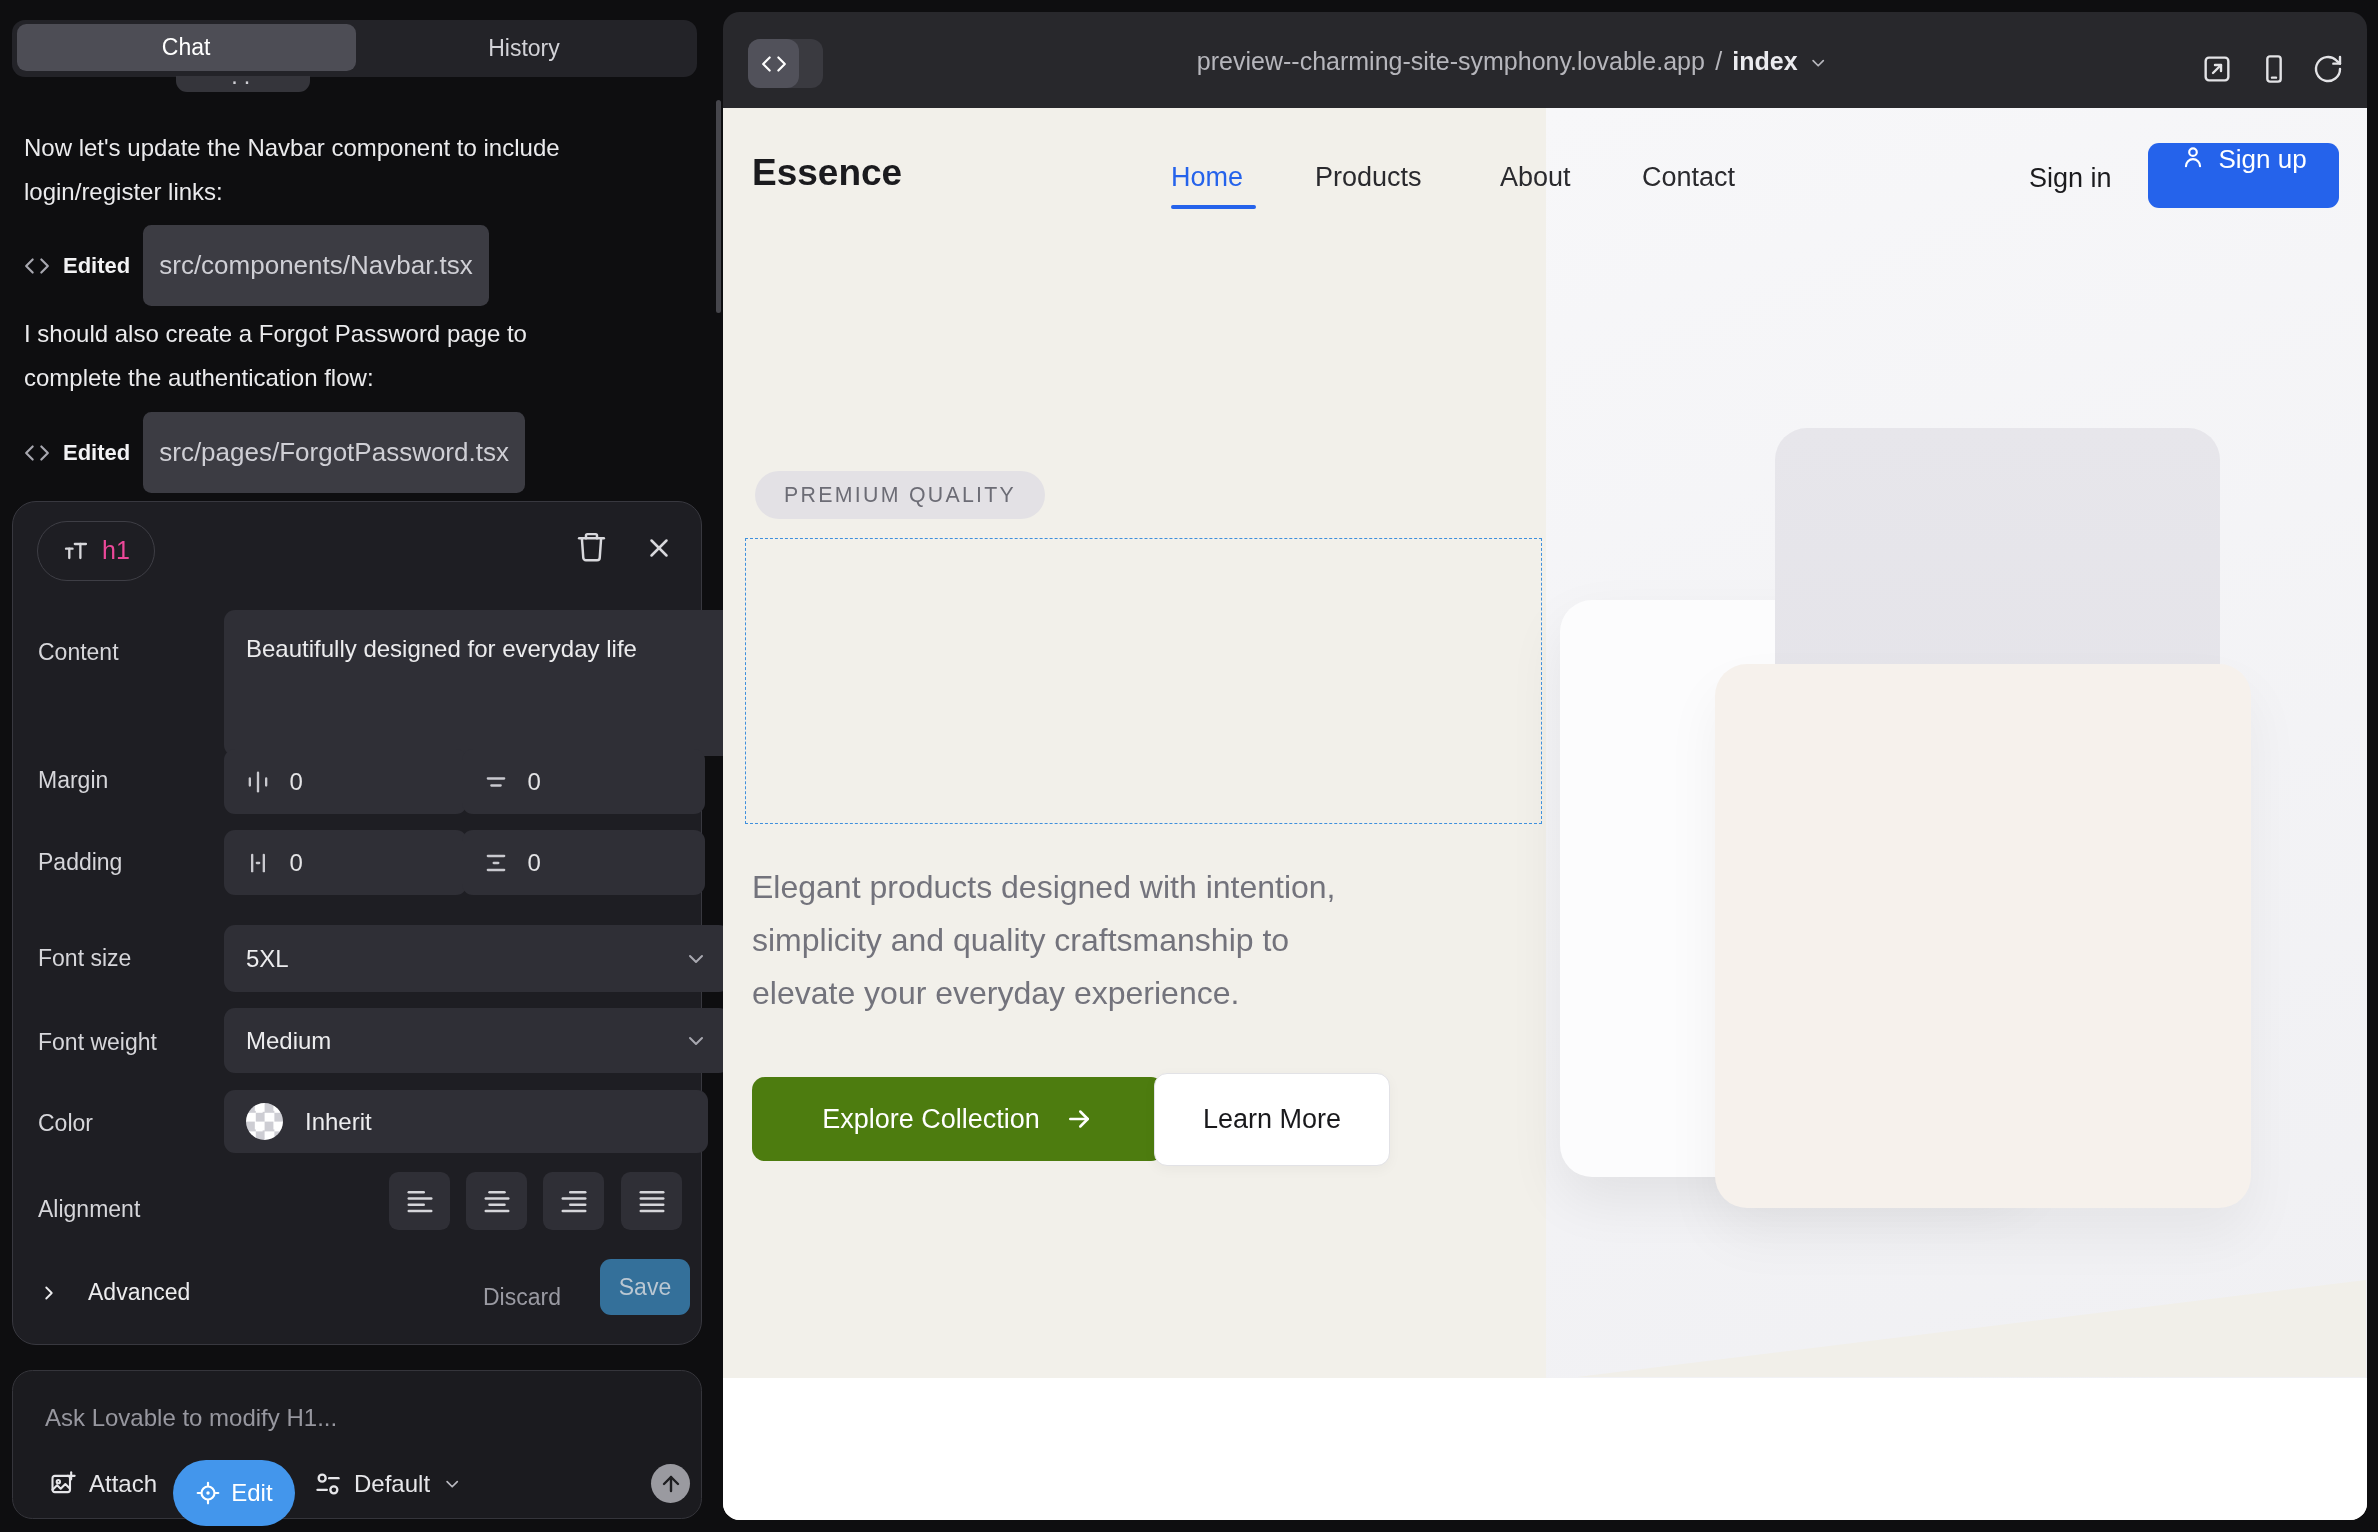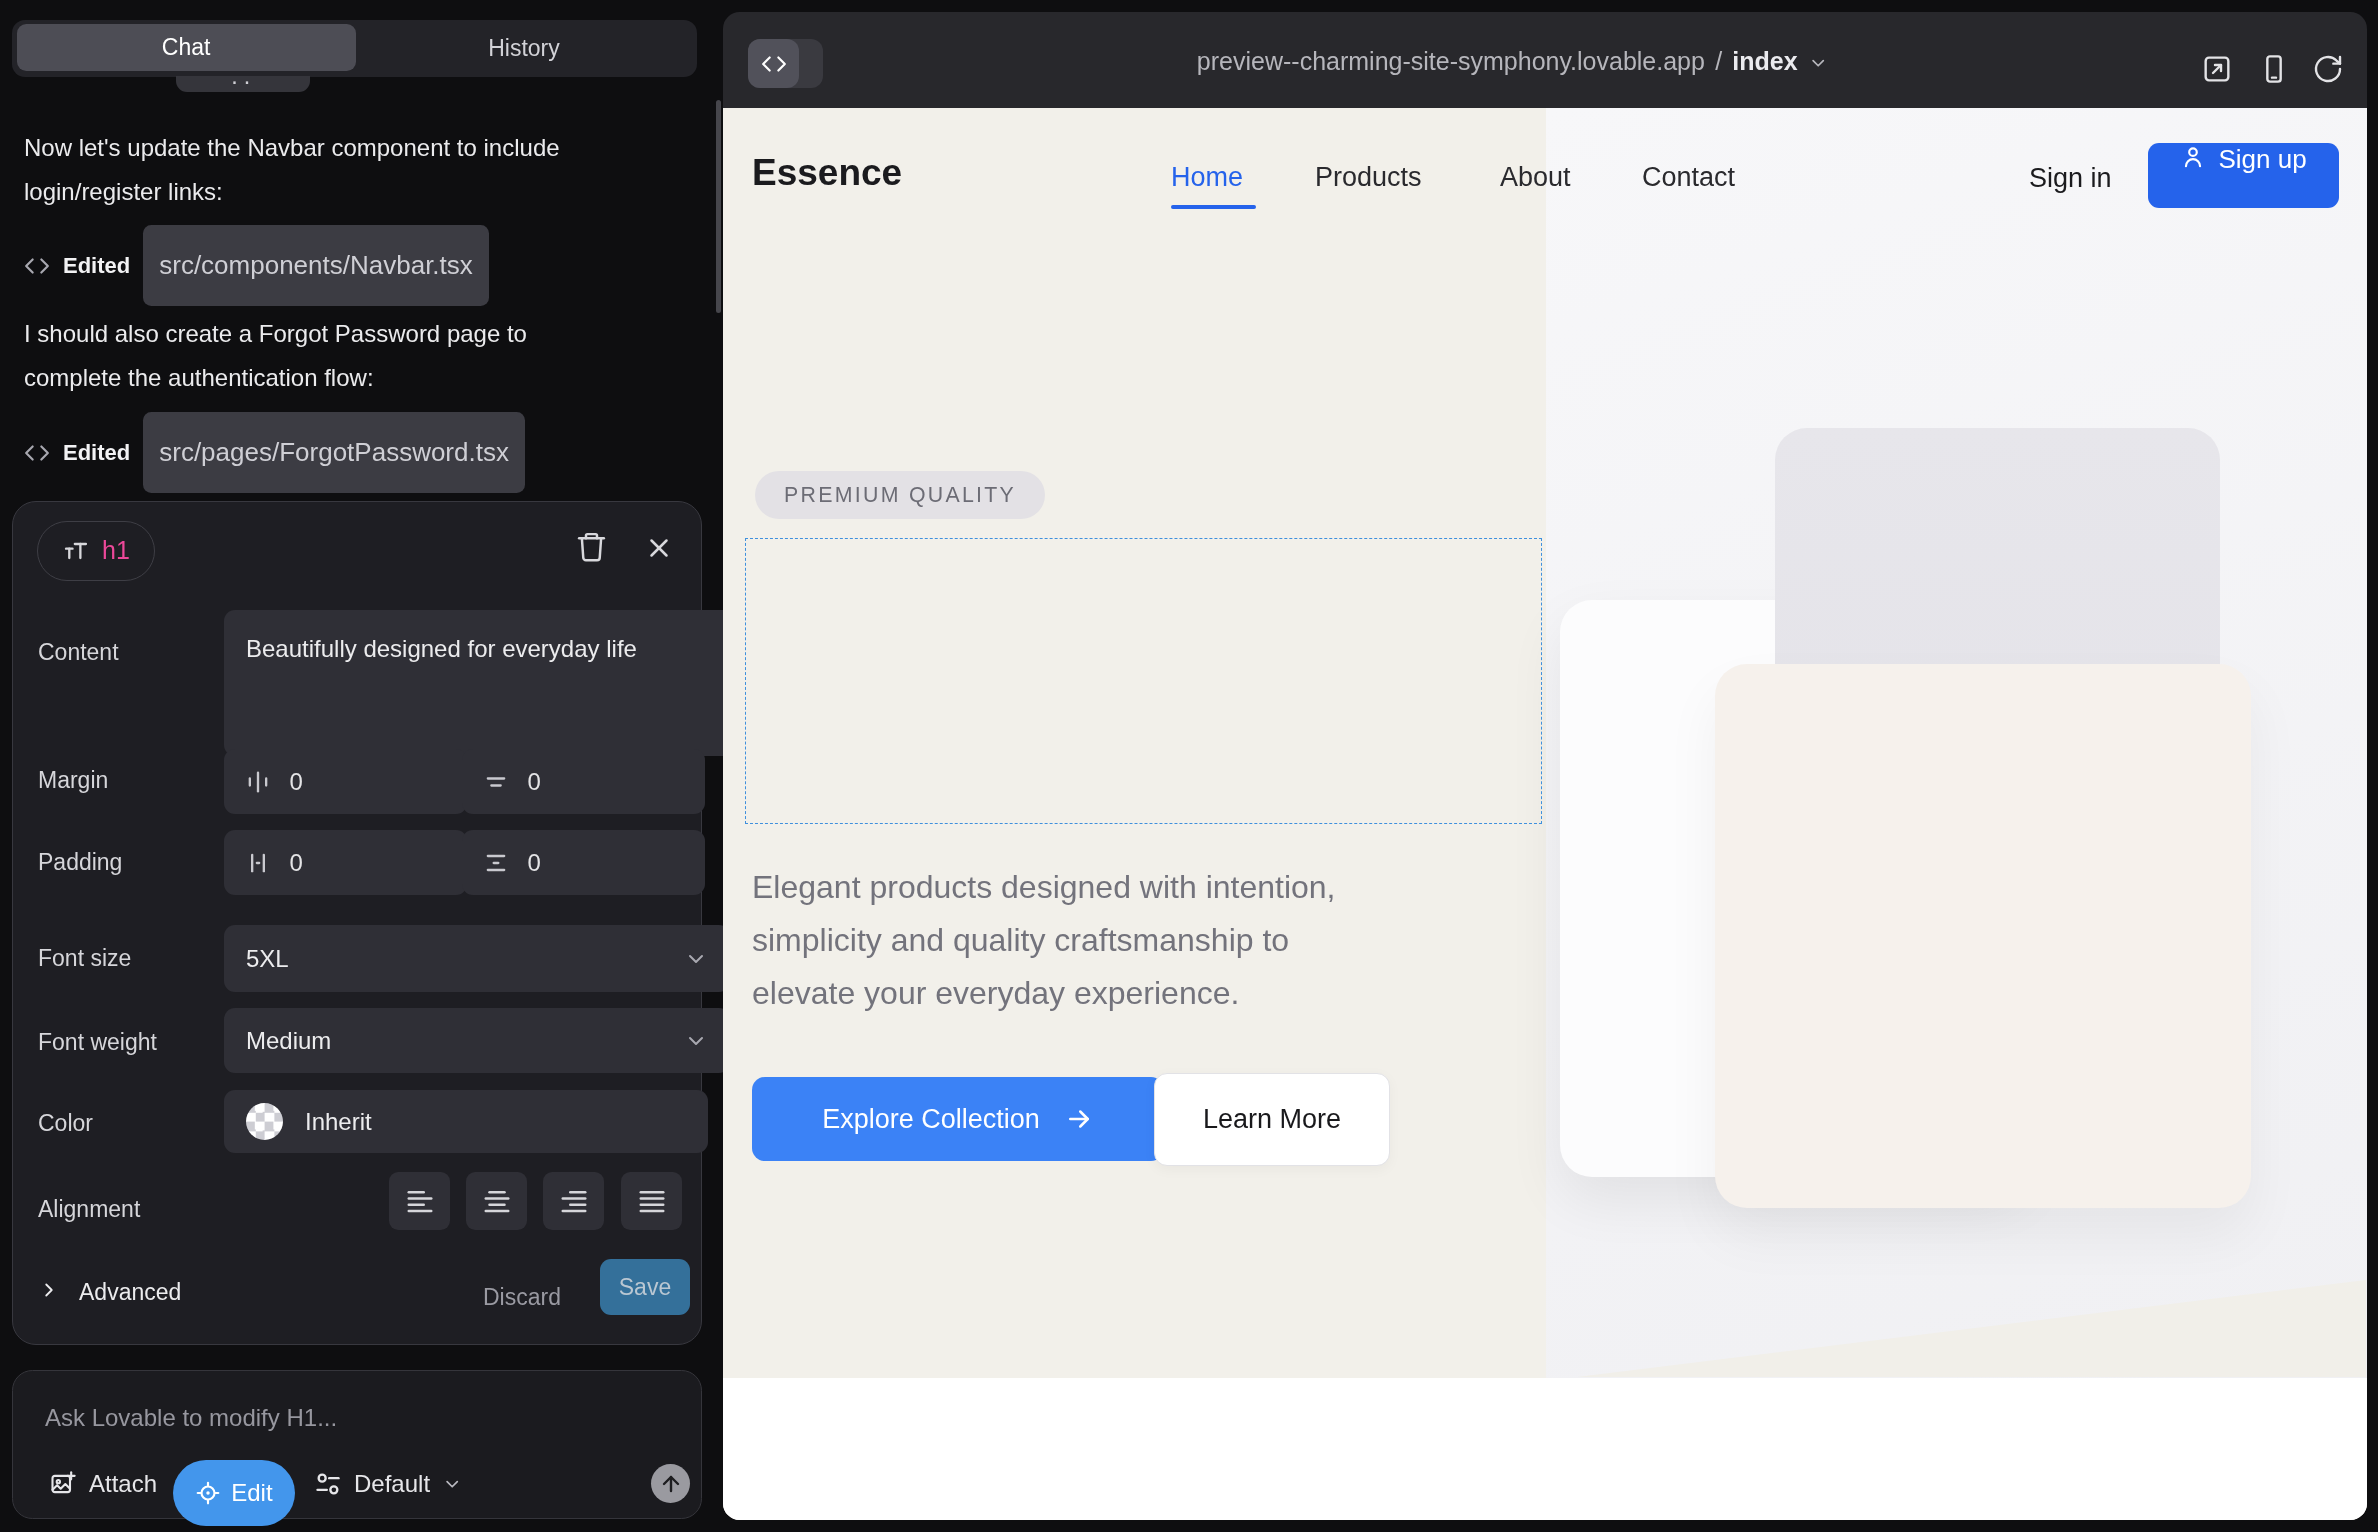--- a/index.html
+++ b/index.html
@@ -48,21 +48,21 @@
     font-family:"Liberation Sans",sans-serif;outline:none}
   .sel-field{left:211px;width:462px;background:#2f2f36;border-radius:11px;display:flex;align-items:center;
     justify-content:space-between;padding:0 22px 0 22px;color:#ececee;font-size:24px;cursor:pointer}
   .sel-field .chev{color:#a8a8b0}
   .color-field{left:211px;top:588px;width:462px;height:63px;background:#2f2f36;border-radius:11px;
     display:flex;align-items:center;gap:22px;padding-left:22px;color:#ececee;font-size:24px;cursor:pointer}
   .swatch{width:37px;height:37px;border-radius:50%;
     background:repeating-conic-gradient(#ffffff 0% 25%, #cdcdd3 0% 50%);background-size:18.6px 18.6px}
   .align-btn{top:670px;width:61px;height:58px;background:#2f2f36;border:none;border-radius:9.3px;
     display:flex;align-items:center;justify-content:center;color:#d6d6da;cursor:pointer}
-  .adv-row{left:25px;top:777px;display:flex;gap:19px;color:#ececee;font-size:23px;cursor:pointer}
+  .adv-row{left:25px;top:777px;display:flex;align-items:center;gap:28px;color:#ececee;font-size:23px;cursor:pointer}
   .discard-btn{left:464px;top:781px;background:none;border:none;color:#9a9aa2;font-size:23px;cursor:pointer;
     font-family:"Liberation Sans",sans-serif}
   .save-btn{left:587px;top:757px;width:90px;height:56px;background:#34709a;border:none;border-radius:11px;
     color:#bac7d2;font-size:23px;cursor:pointer;font-family:"Liberation Sans",sans-serif}
 
   
   .composer{left:12px;top:1370px;width:688px;height:147px;background:#1b1b1f;
     border:1.4px solid #35353b;border-radius:20.4px}
   .composer-input{left:30px;top:20.4px;width:594px;height:52px;background:transparent;border:none;outline:none;
     color:#e8e8ea;font-size:24px;font-family:"Liberation Sans",sans-serif}
@@ -116,21 +116,21 @@
     display:flex;align-items:flex-start;justify-content:center;gap:12px;color:#ffffff;font-size:26px;cursor:pointer;
     font-family:"Liberation Sans",sans-serif}
 
   .badge{left:32px;top:363px;height:48px;display:inline-flex;align-items:center;padding:0 29px;
     background:#e3e1e5;border-radius:24px;color:#6c6c75;font-size:21.3px;letter-spacing:2.3px}
   .selection-box{left:22px;top:430px;width:795px;height:284px;border:1.9px dashed #3f90dd}
   .hero-h1{left:32px;top:434px;font-size:73px;line-height:91px;font-weight:600;color:#141417;letter-spacing:-1.4px}
   .hero-h1 span{display:block}
   .hero-p{left:29px;top:753px;font-size:32px;line-height:53px;color:#73737c}
   .hero-p span{display:block}
-  .cta-primary{left:29px;top:969px;width:412px;height:84px;background:#3b82f6;border:none;border-radius:13px;
+  .cta-primary{left:29px;top:969px;width:412px;height:84px;background:#4d7c0f;border:none;border-radius:13px;
     display:flex;align-items:center;justify-content:center;gap:24px;color:#ffffff;font-size:27px;cursor:pointer;
     font-family:"Liberation Sans",sans-serif}
   .cta-secondary{left:431px;top:965px;width:236px;height:93px;background:#ffffff;border:1.4px solid #e2e2e6;
     border-radius:13px;display:flex;align-items:center;justify-content:center;color:#19191c;font-size:27px;
     cursor:pointer;font-family:"Liberation Sans",sans-serif;box-shadow:0 3.7px 13px rgba(0,0,0,.04)}
 </style>
 </head>
 <body>
 
 <div class="abs tabs-bar">

